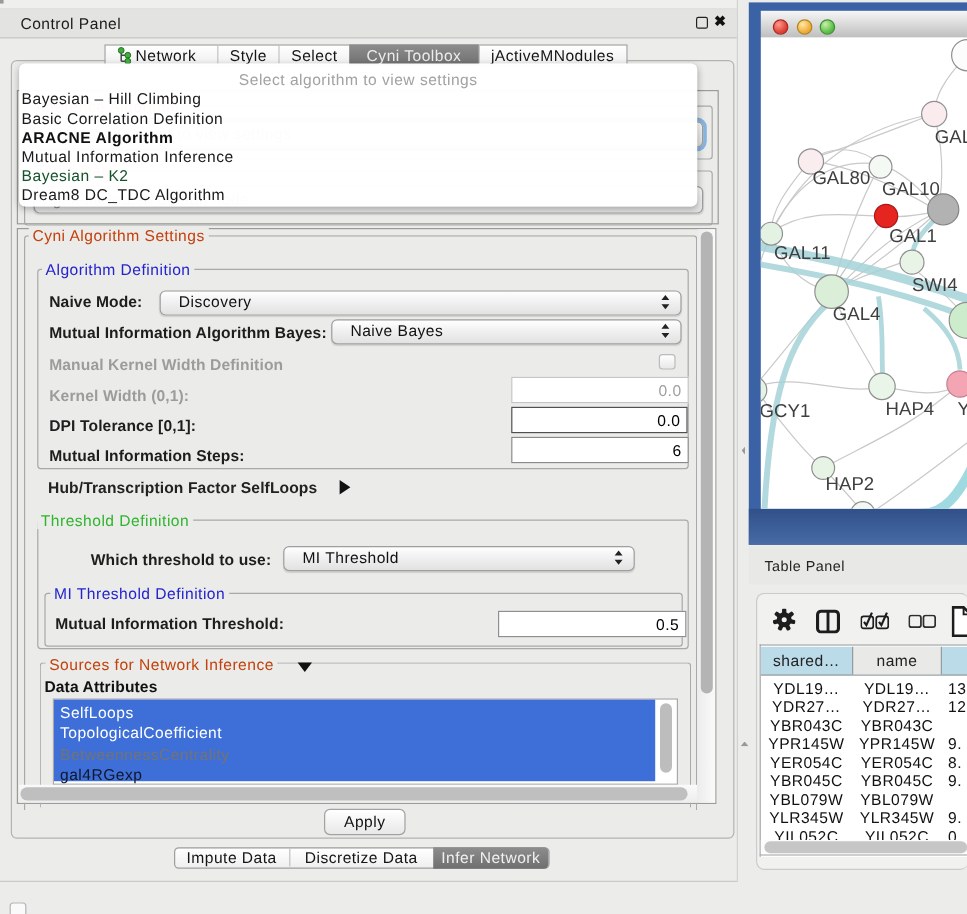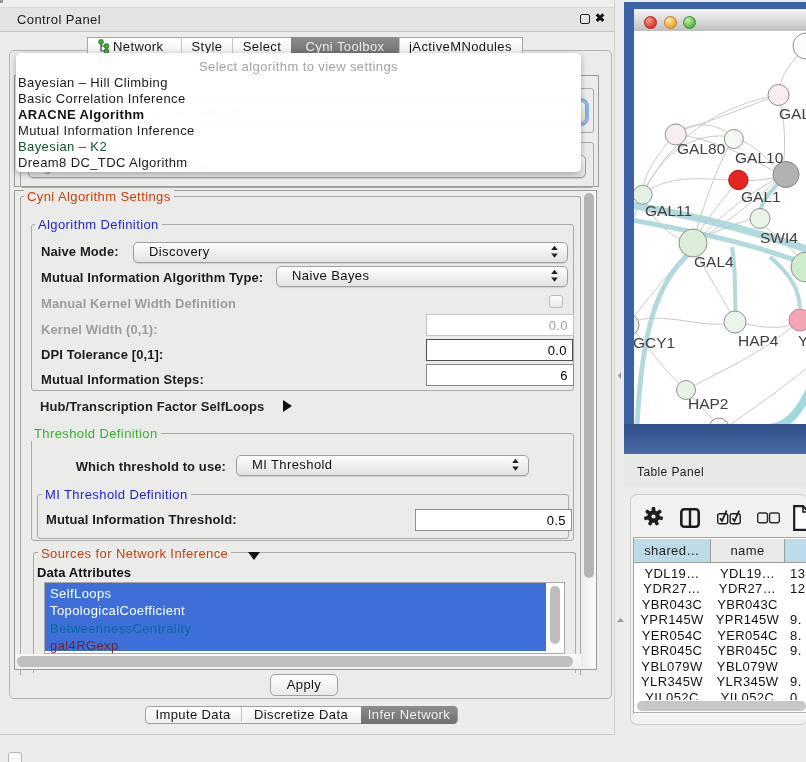--- a/index.html
+++ b/index.html
@@ -62,21 +62,21 @@
 
 <div class="grp" style="left:31px;top:224px;width:541px;height:165px"></div>
 <div class="gt" style="left:35px;top:217px;color:#2323cd">Algorithm Definition</div>
 <div class="lbl" style="left:41px;top:244px">Naive Mode:</div>
 <div class="combo" style="left:133px;top:242px;width:433px;height:19px">
     <span class="tx">Discovery</span>
 <svg style="position:absolute;right:8px;top:2px" width="9" height="14" viewBox="0 0 9 14">
       <path d="M1.2 5 L4.5 0.8 L7.8 5 Z M1.2 8.5 L4.5 12.7 L7.8 8.5 Z" fill="#222"></path>
     </svg>
   </div>
-<div class="lbl" style="left:41px;top:270px">Mutual Information Algorithm Type:</div>
+<div class="lbl" style="left:41px;top:270px">Mutual Information Algorithm Bayes:</div>
 <div class="combo" style="left:276px;top:266px;width:290px;height:19px">
     <span class="tx">Naive Bayes</span>
 <svg style="position:absolute;right:8px;top:2px" width="9" height="14" viewBox="0 0 9 14">
       <path d="M1.2 5 L4.5 0.8 L7.8 5 Z M1.2 8.5 L4.5 12.7 L7.8 8.5 Z" fill="#222"></path>
     </svg>
   </div>
 <div class="lblg" style="left:41px;top:296px">Manual Kernel Width Definition</div>
 <div class="ab" style="left:549px;top:295px;width:12px;height:11px;border:1px solid #bcbcbc;border-radius:3px;background:linear-gradient(#fff,#e8e8e8)"></div>
 <div class="lblg" style="left:41px;top:322px">Kernel Width (0,1):</div>
 <div class="fld" style="left:426px;top:314px;width:141px;height:19px;border:1px solid #c5c5c5;color:#a0a0a0;padding:1px 5px 0 0;line-height:19px">0.0</div>
@@ -107,22 +107,22 @@
 <div class="grp" style="left:33px;top:552px;width:541px;height:120px;border-bottom:none;border-radius:3px 3px 0 0"></div>
 <div class="gt" style="left:38px;top:546px">Sources for Network Inference</div>
 <svg class="ab" style="left:247px;top:550px" width="14" height="12" viewBox="0 0 14 12">
     <path d="M1 2 L13 2 L7 10 Z" fill="#111"></path>
   </svg>
 <div class="lbl" style="left:37px;top:565px;color:#111">Data Attributes</div>
 <div class="ab" style="left:44px;top:582px;width:519px;height:70px;border:1px solid #a8a8a8;background:#fff"></div>
 <div class="ab" style="left:45px;top:583px;width:501px;height:68px;background:#3e6fd8"></div>
 <div class="ab" style="left:50px;top:586px;font-size:13px;color:#fff">SelfLoops</div>
 <div class="ab" style="left:50px;top:603px;font-size:13px;color:#fff">TopologicalCoefficient</div>
-<div class="ab" style="left:50px;top:621px;font-size:13px;color:#0369a1">BetweennessCentrality</div>
-<div class="ab" style="left:50px;top:638px;font-size:13px;color:#7f1d1d">gal4RGexp</div>
+<div class="ab" style="left:50px;top:621px;font-size:13px;color:#737373">BetweennessCentrality</div>
+<div class="ab" style="left:50px;top:638px;font-size:13px;color:#0f172a">gal4RGexp</div>
 <div class="ab" style="left:550px;top:586px;width:10px;height:58px;background:#bdbdbd;border-radius:5px"></div>
 
 <div class="ab" style="left:16px;top:654px;width:565px;height:15px;background:linear-gradient(#fafafa,#ededed)"></div>
 <div class="ab" style="left:17px;top:656px;width:556px;height:11px;background:#bfbfbf;border-radius:6px"></div>
 
 <div class="ab" style="left:581px;top:191px;width:15px;height:478px;background:linear-gradient(90deg,#ececec,#fafafa)"></div>
 <div class="ab" style="left:584px;top:193px;width:10px;height:385px;background:#b4b4b4;border-radius:5px"></div>
 
 <div class="ab" style="left:270px;top:674px;width:66px;height:20px;border:1px solid #a2a2a2;border-radius:5px;background:linear-gradient(#ffffff,#e8e8e8);text-align:center;font-size:13px;line-height:20px;color:#111">Apply</div>
 
@@ -287,17 +287,17 @@
     <div style="position:absolute;left:156px;top:128px">0.</div>
 </div>
 
 <div class="ab" style="left:634px;top:700px;width:172px;height:12px;background:#fdfdfd"></div>
 <div class="ab" style="left:637px;top:701px;width:169px;height:10px;background:#c6c6c6;border-radius:5px"></div>
 <div class="ab" style="left:633px;top:712px;width:173px;height:1px;background:#b0b0b0"></div>
 
 <div class="ab" style="left:16px;top:53px;width:565px;height:119px;background:rgba(255,255,255,0.975);border-radius:5px;box-shadow:0 2px 6px rgba(0,0,0,0.3)"></div>
 <div class="ab" style="left:16px;top:59px;width:565px;text-align:center;font-size:13px;color:#a2a2a2">Select algorithm to view settings</div>
 <div class="ab" style="left:18px;top:75px;font-size:13px;color:#1a1a1a">Bayesian – Hill Climbing</div>
-<div class="ab" style="left:18px;top:91px;font-size:13px;color:#1a1a1a">Basic Correlation Inference</div>
+<div class="ab" style="left:18px;top:91px;font-size:13px;color:#1a1a1a">Basic Correlation Definition</div>
 <div class="ab" style="left:18px;top:107px;font-size:13px;font-weight:bold;color:#111">ARACNE Algorithm</div>
 <div class="ab" style="left:18px;top:123px;font-size:13px;color:#1a1a1a">Mutual Information Inference</div>
 <div class="ab" style="left:18px;top:139px;font-size:13px;color:#14532d">Bayesian – K2</div>
 <div class="ab" style="left:18px;top:155px;font-size:13px;color:#1a1a1a">Dream8 DC_TDC Algorithm</div>
 
 </body></html>

